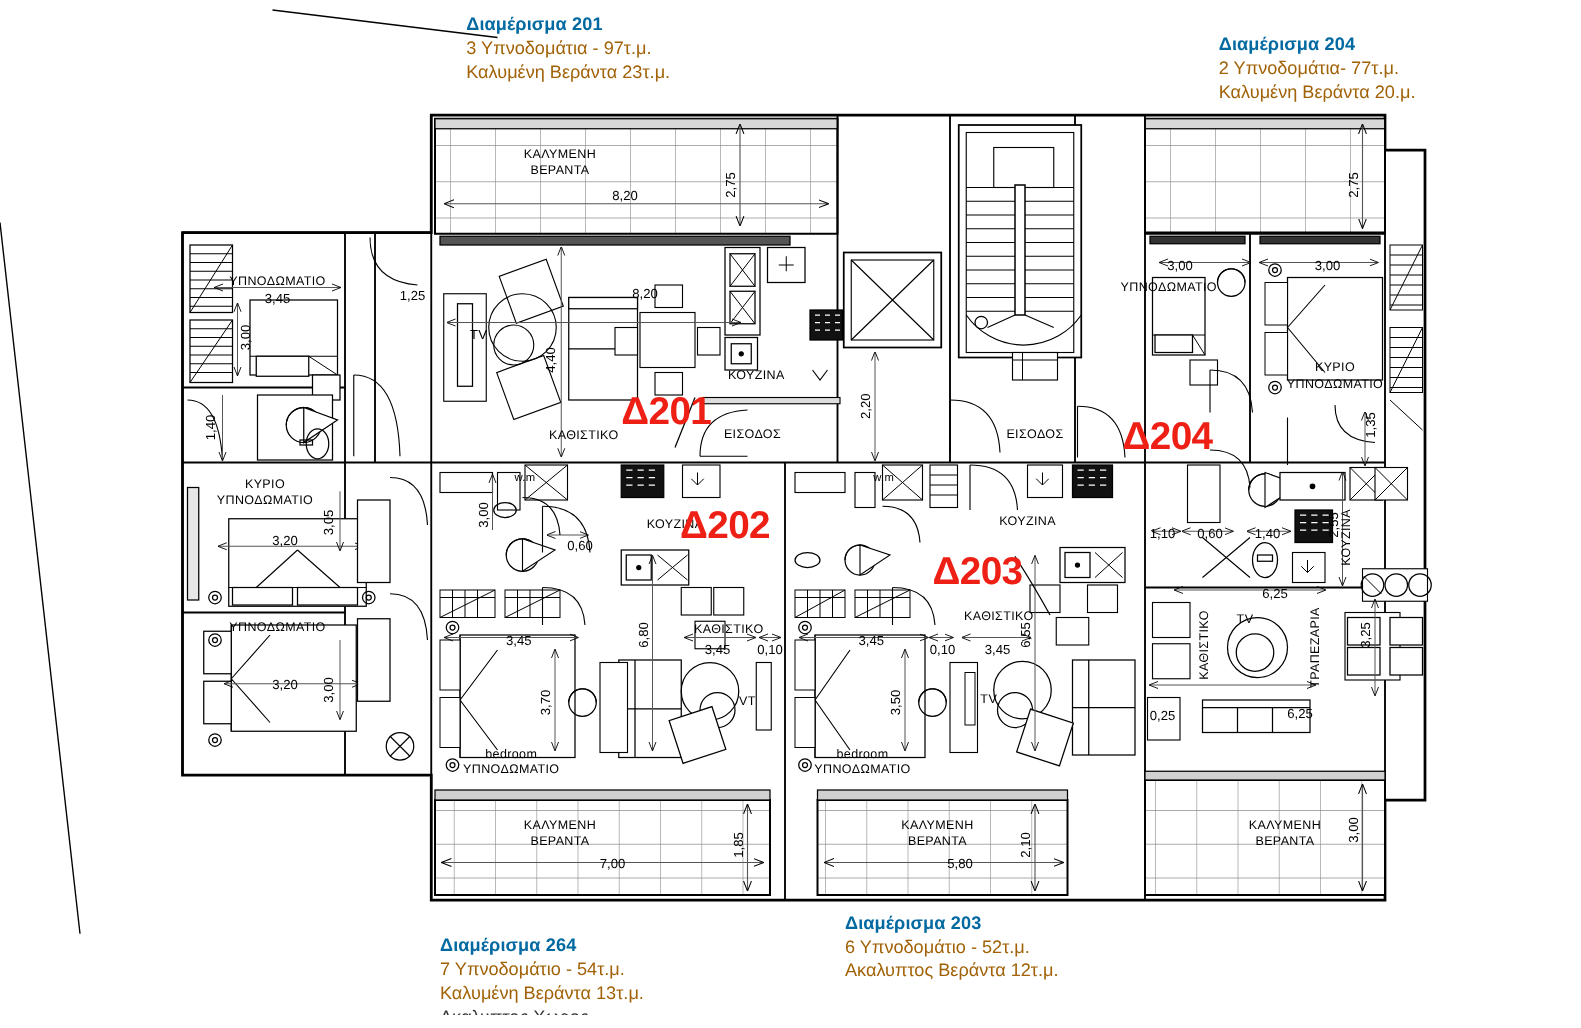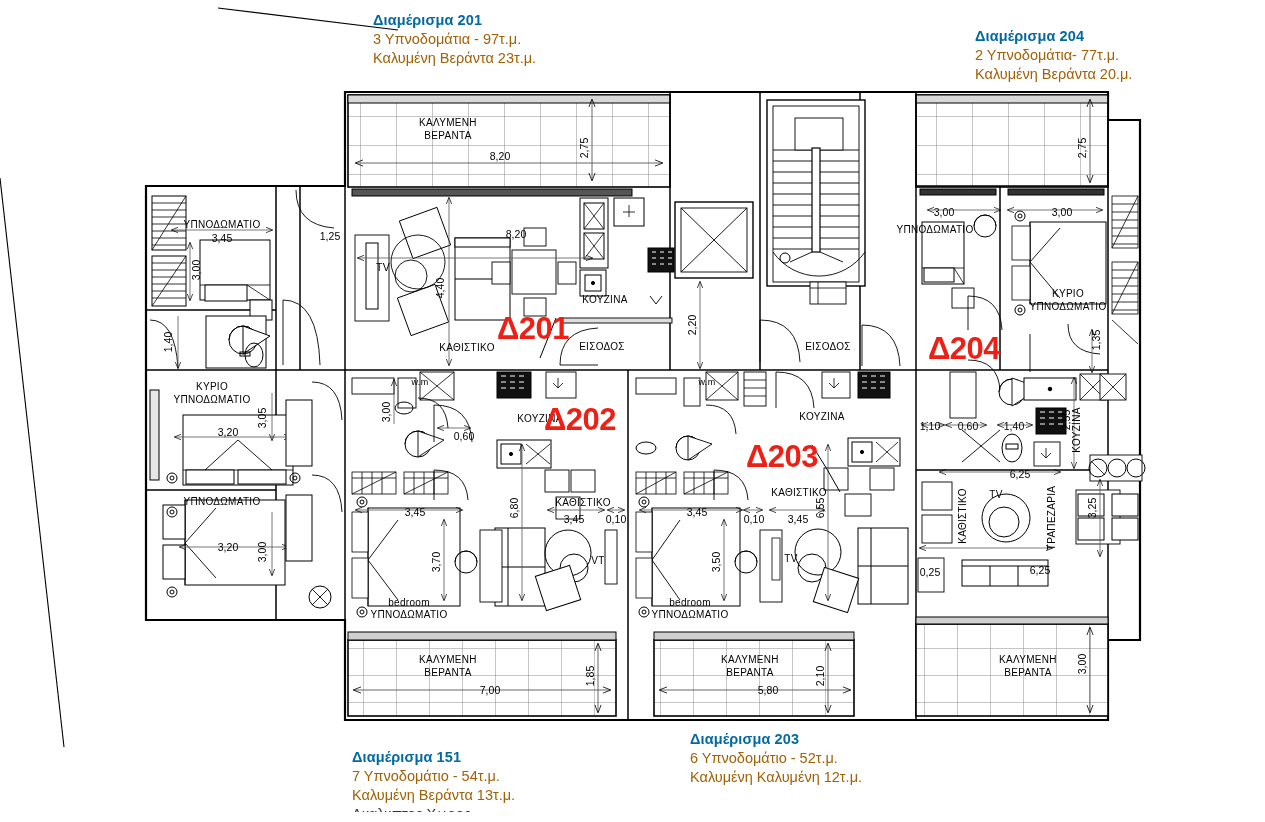--- a/index.html
+++ b/index.html
@@ -22,32 +22,32 @@
     color:#a16207;font-size:14.5px;white-space:nowrap;
   }
   .callout .clip{
     color:#333;font-size:14.5px;white-space:nowrap;
     height:7px;overflow:hidden;display:block;
   }
 
   #c201{left:373px;top:11px;}
   #c204{left:930px;top:27px;margin-left:45px;}
   #c202{left:352px;top:748px;}
-  #c203{left:690px;top:730px;}
+  #c203{left:676px;top:730px;}
 
   
   .apt-marker{
     position:absolute;color:#ee2016;font-weight:bold;
     font-size:31px;letter-spacing:-.5px;white-space:nowrap;
     font-family:"Liberation Sans","DejaVu Sans",sans-serif;
   }
   #m201{left:497px;top:311px;}
   #m202{left:544px;top:402px;}
   #m203{left:746px;top:439px;}
-  #m204{left:898px;top:331px;margin-left:30px;}
+  #m204{left:898px;top:331px;}
 </style>
 </head>
 <body>
 
 <div id="stage">
 
 <svg id="plan" viewBox="0 0 1265 822">
   <defs>
     <pattern id="tile" width="36" height="29" patternUnits="userSpaceOnUse">
       <rect width="36" height="29" fill="#fff"></rect>
@@ -666,30 +666,30 @@
   <div class="ln">Καλυμένη Βεράντα 23τ.μ.</div>
 </div>
 
 <div class="callout" id="c204">
   <div class="ttl">Διαμέρισμα 204</div>
   <div class="ln">2 Υπνοδομάτια- 77τ.μ.</div>
   <div class="ln">Καλυμένη Βεράντα 20.μ.</div>
 </div>
 
 <div class="callout" id="c202">
-  <div class="ttl">Διαμέρισμα 151</div>
+  <div class="ttl">Διαμέρισμα 264</div>
   <div class="ln">7 Υπνοδομάτιο - 54τ.μ.</div>
   <div class="ln">Καλυμένη Βεράντα 13τ.μ.</div>
   <div class="clip">Ακαλυπτος Χωρος</div>
 </div>
 
 <div class="callout" id="c203">
   <div class="ttl">Διαμέρισμα 203</div>
   <div class="ln">6 Υπνοδομάτιο - 52τ.μ.</div>
-  <div class="ln">Καλυμένη Καλυμένη 12τ.μ.</div>
+  <div class="ln">Ακαλυπτος Βεράντα 12τ.μ.</div>
 </div>
 
 <div class="apt-marker" id="m201">Δ201</div>
 <div class="apt-marker" id="m202">Δ202</div>
 <div class="apt-marker" id="m203">Δ203</div>
 <div class="apt-marker" id="m204">Δ204</div>
 
 </div>
 
 </body></html>

